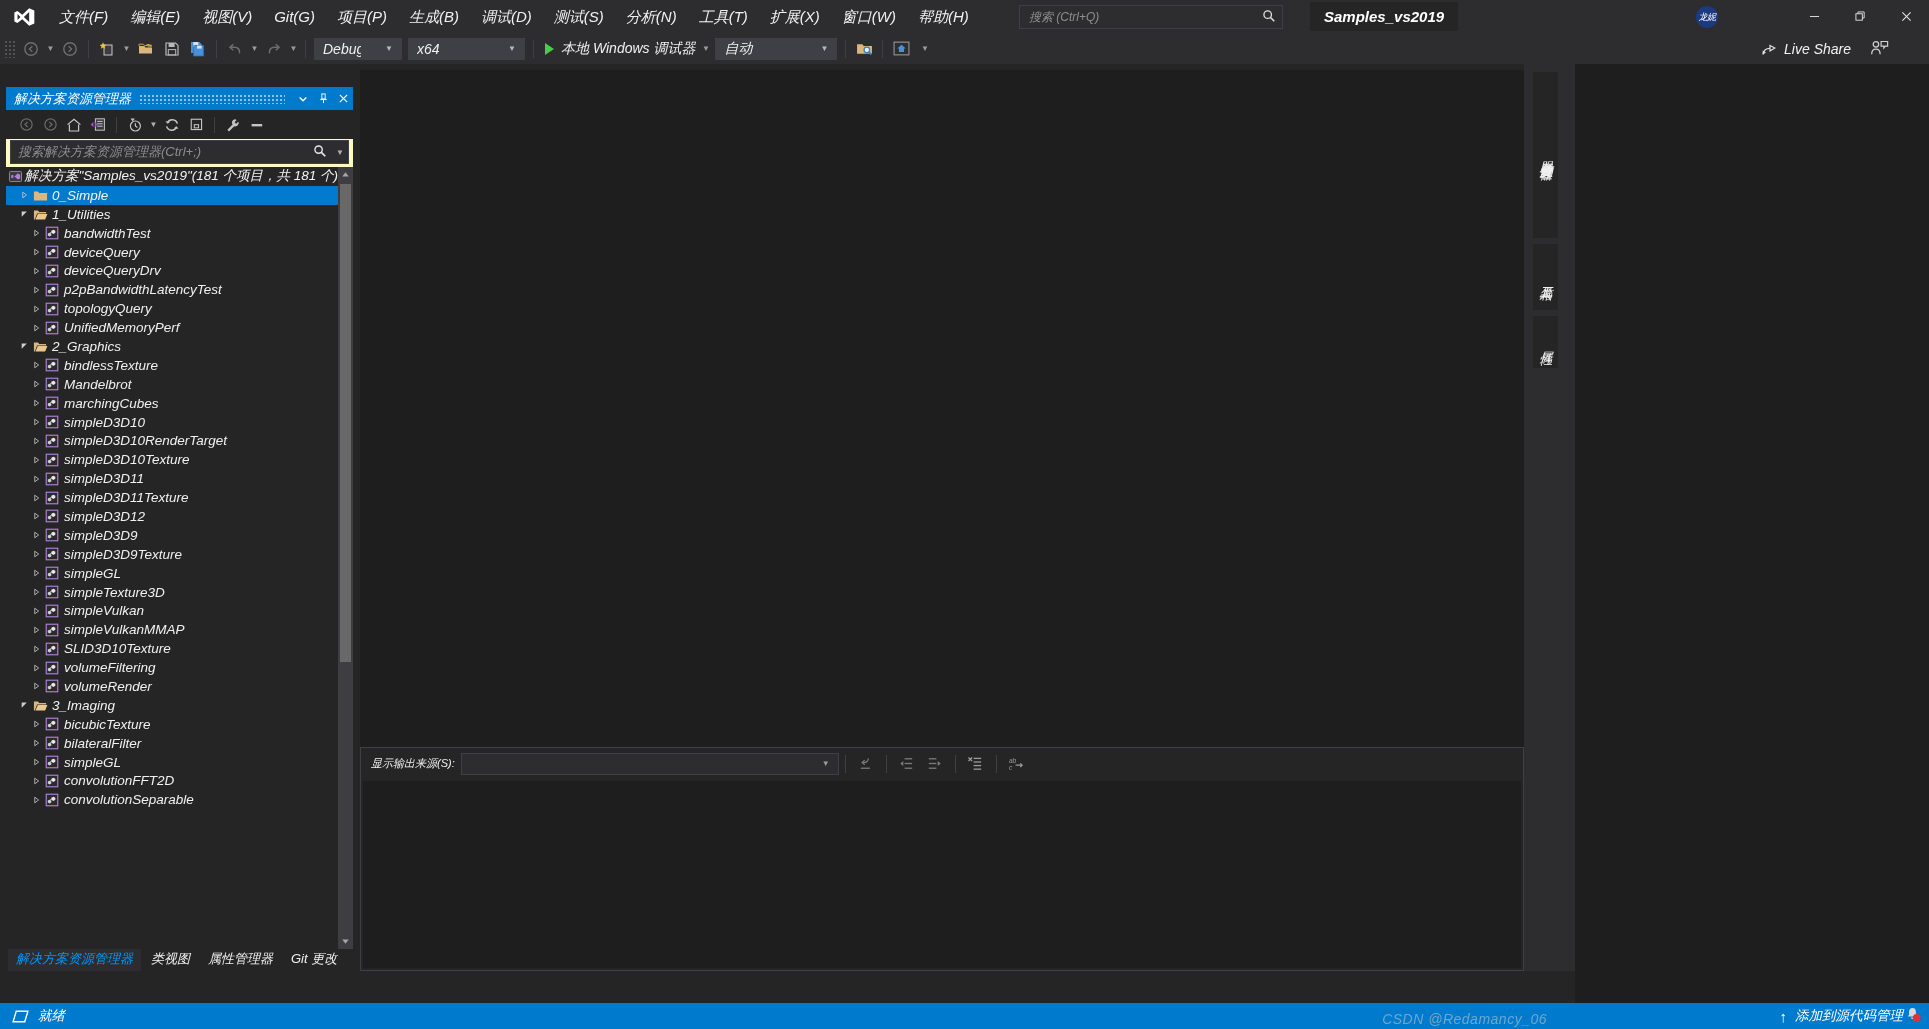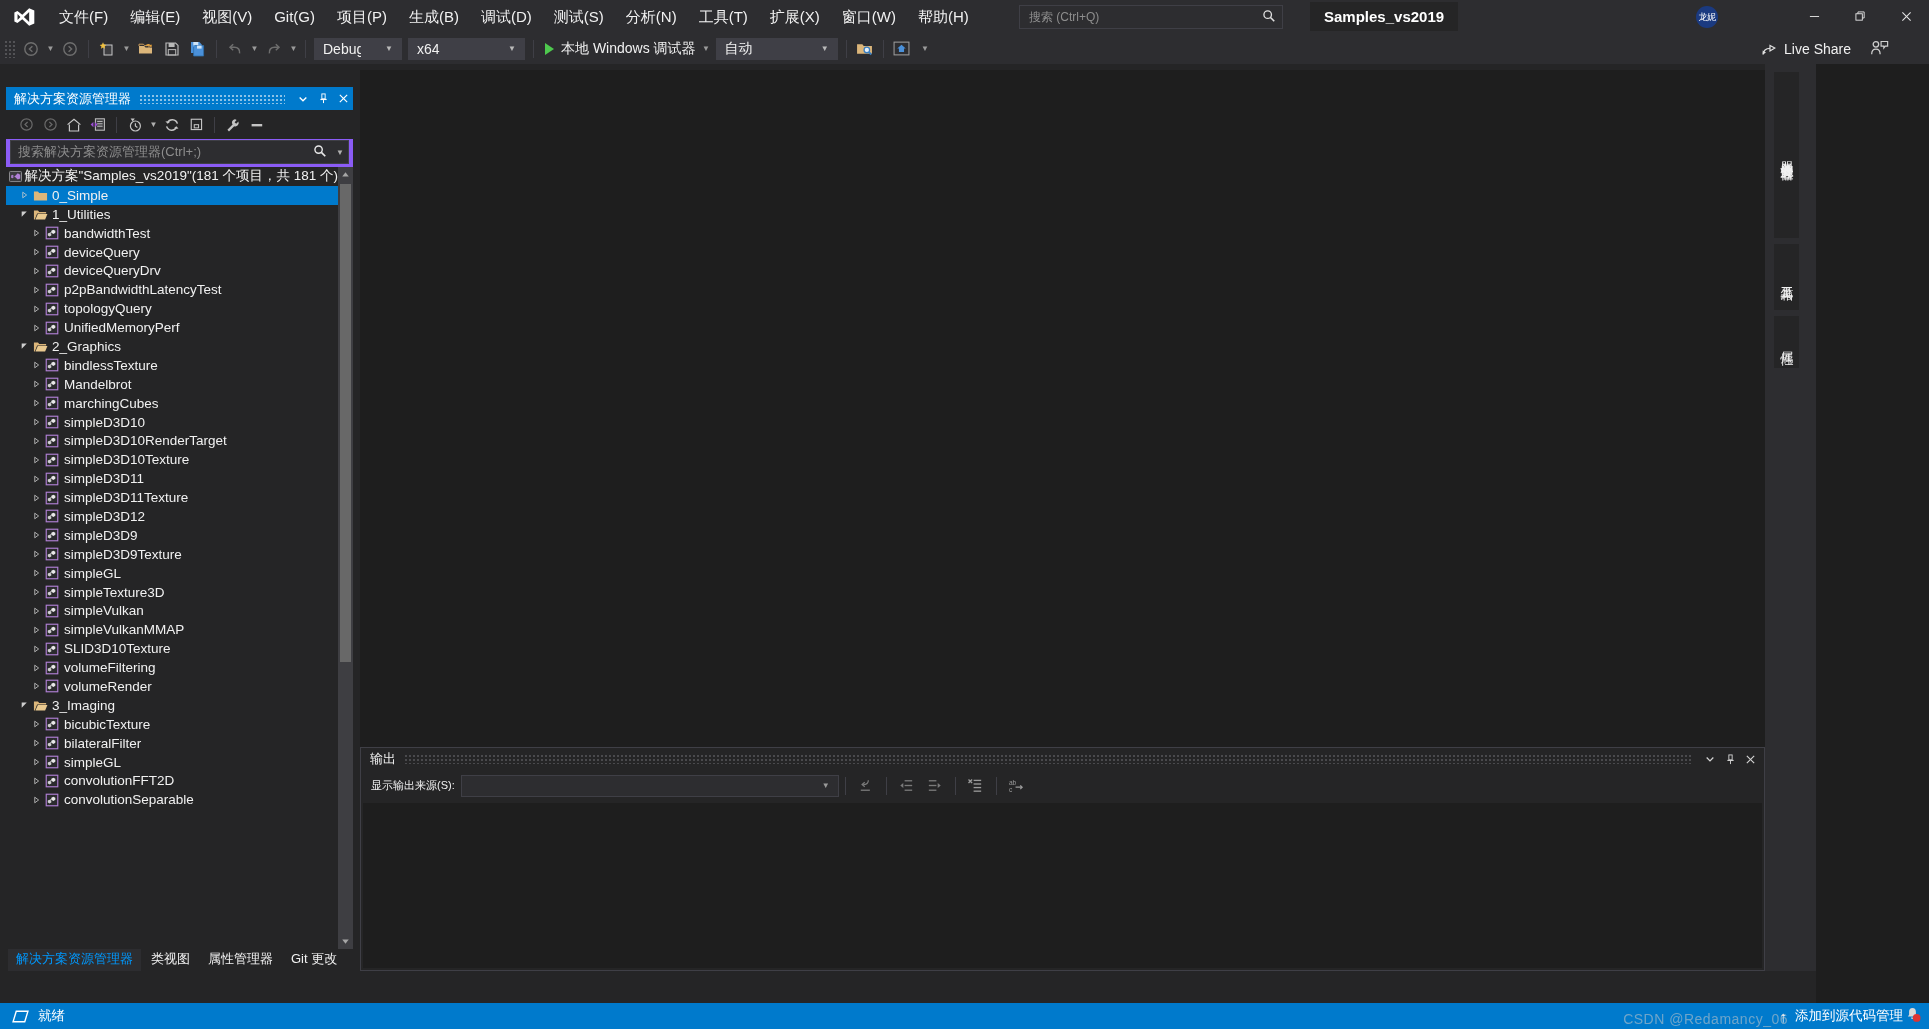--- a/index.html
+++ b/index.html
@@ -3,21 +3,21 @@
 <meta charset="utf-8">
 <style>
   * { box-sizing: border-box; margin: 0; padding: 0; }
   html, body {
     width: 1929px; height: 1029px;
     background: #1e1e1e;
     font-family: "Liberation Sans", "DejaVu Sans", sans-serif;
     overflow: hidden;
     -webkit-font-smoothing: antialiased;
   }
-  #app { position: relative; width: 1816px; height: 1029px; background: #252526; }
+  #app { position: relative; width: 1575px; height: 1029px; background: #252526; font-style: italic; }
 
   
   .titlebar {
     position: absolute; left: 0; top: 0; width: 1929px; height: 33px;
     background: #2d2d30; display: flex; align-items: center;
   }
   .vs-logo { width: 48px; height: 33px; display: flex; align-items: center; justify-content: center; }
   .vs-logo svg { width: 22px; height: 22px; }
   .menubar { display: flex; align-items: center; height: 33px; }
   .menu-item {
@@ -67,21 +67,21 @@
     border-top: 6px solid transparent; border-bottom: 6px solid transparent; margin-right: 7px; }
   .run-btn .lbl { color: #f1f1f1; font-size: 14px; white-space: nowrap; }
   .live-share {
     position: absolute; right: 78px; top: 4px; height: 23px; display: flex;
     align-items: center; color: #f1f1f1; font-size: 14px; gap: 7px;
   }
 
   
   .sln {
     position: absolute; left: 6px; top: 87px; width: 347px; height: 884px;
-    background: #8b5cf6; display: flex; flex-direction: column;
+    background: #fef9c3; display: flex; flex-direction: column;
   }
   .sln-head {
     height: 23px; background: #007acc; display: flex; align-items: center; padding-left: 8px;
   }
   .sln-head .t { color: #ffffff; font-size: 13px; white-space: nowrap; }
   .sln-head .dots { flex: 1; height: 10px; margin: 0 8px;
     background-image: radial-gradient(rgba(255,255,255,.55) 0.8px, transparent 0.9px);
     background-size: 4px 4px; }
   .hb { width: 20px; height: 23px; display: flex; align-items: center; justify-content: center; color: #fff; }
   .sln-tools {
@@ -1075,42 +1075,20 @@
 
     <div class="sln-tabs">
       <div class="sln-tab active">解决方案资源管理器</div>
       <div class="sln-tab">类视图</div>
       <div class="sln-tab">属性管理器</div>
       <div class="sln-tab">Git 更改</div>
     </div>
   </div>
 
   <div class="output">
-    <div class="out-head">
-      <div class="t">输出</div>
-      <div class="dots"></div>
-      <div class="ob">
-        <svg viewBox="0 0 12 12" width="10" height="10">
-            <path d="M2 4.2 6 8.2l4-4" fill="none" stroke="#d4d4d4" stroke-width="1.5"></path>
-          </svg>
-      </div>
-      <div class="ob">
-        <svg viewBox="0 0 12 12" width="11" height="11">
-            <rect x="4.2" y="1" width="3.6" height="5.4" fill="none" stroke="#d4d4d4" stroke-width="1"></rect>
-            <rect x="2.6" y="6.4" width="6.8" height="1.2" fill="#d4d4d4"></rect>
-            <line x1="6" y1="7.6" x2="6" y2="11" stroke="#d4d4d4" stroke-width="1"></line>
-          </svg>
-      </div>
-      <div class="ob" style="margin-right:4px">
-        <svg viewBox="0 0 12 12" width="11" height="11">
-            <line x1="2" y1="2" x2="10" y2="10" stroke="#d4d4d4" stroke-width="1.2"></line>
-            <line x1="10" y1="2" x2="2" y2="10" stroke="#d4d4d4" stroke-width="1.2"></line>
-          </svg>
-      </div>
-    </div>
 
     <div class="out-tools">
       <div class="lb">显示输出来源(S):</div>
       <div class="out-combo">
         <span></span>
         <div class="cc">▼</div>
       </div>
       <div class="ot-sep"></div>
       <div class="otb">
         <svg viewBox="0 0 18 18" width="17" height="17">

